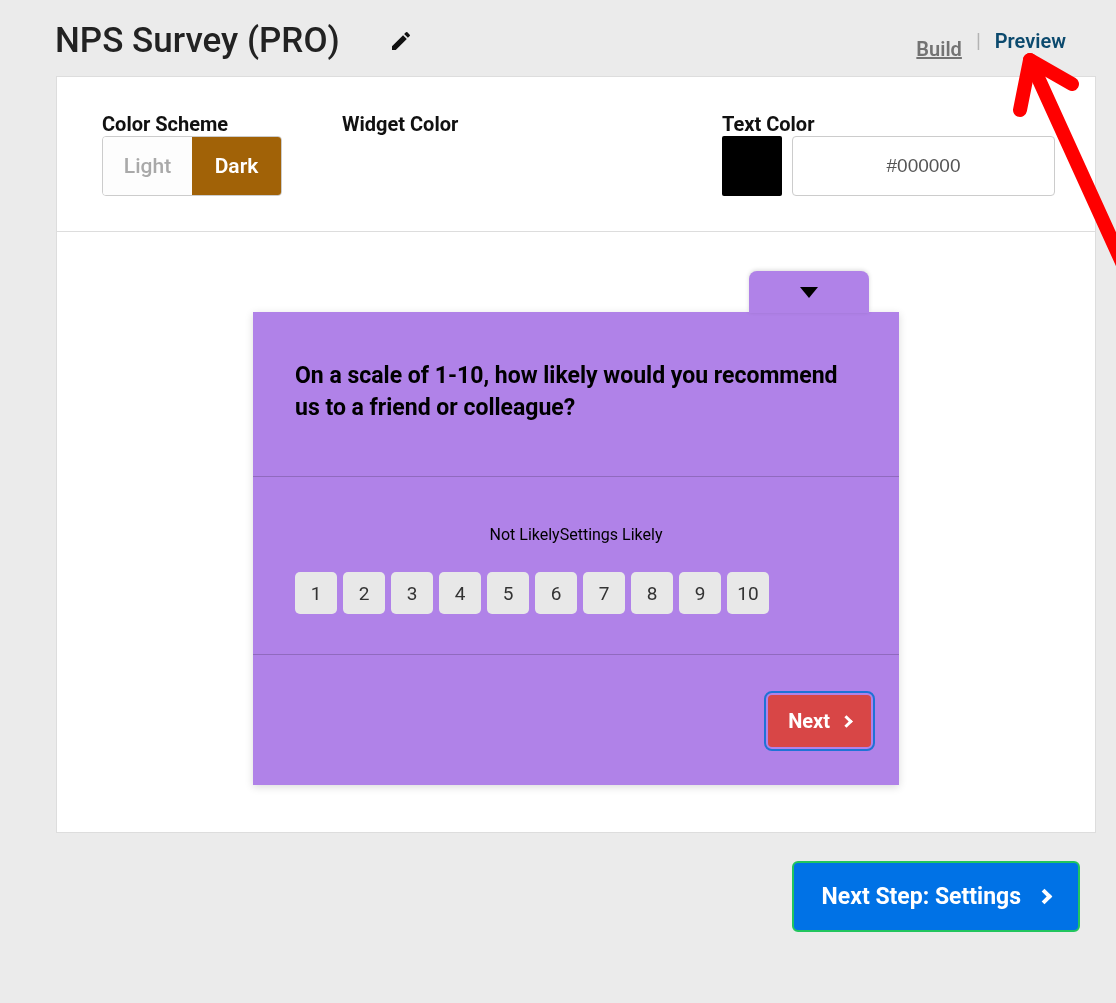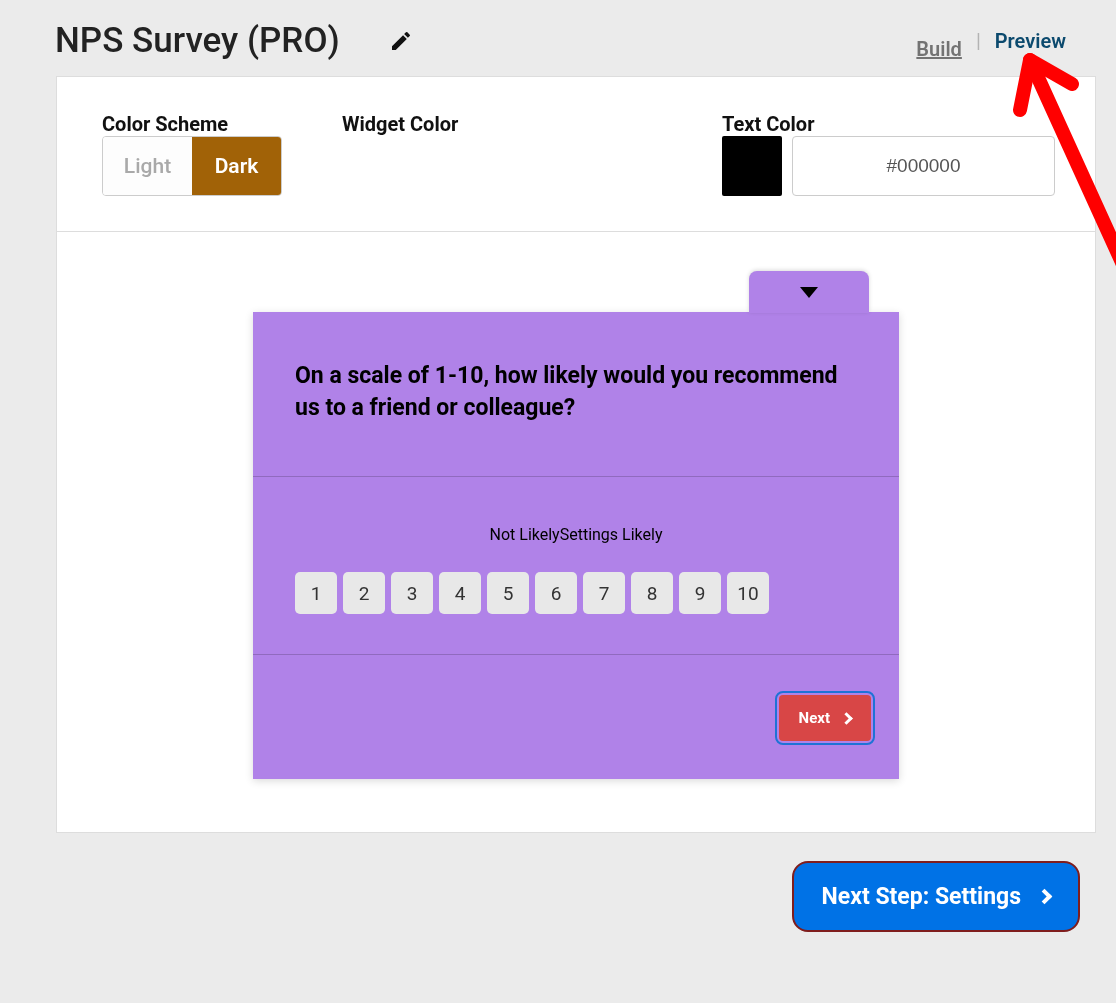--- a/index.html
+++ b/index.html
@@ -181,21 +181,21 @@
       cursor: pointer;
     }
     .widget-footer {
       padding: 40px 28px 38px;
       display: flex;
       justify-content: flex-end;
     }
     .next-btn {
       background: var(--button);
       color: #fff;
-      font-size: 15px;
+      font-size: 20px;
       font-weight: 700;
       padding: 14px 20px;
       border-radius: 4px;
       display: flex;
       align-items: center;
       gap: 12px;
       outline: 2px solid #1e73d6;
       outline-offset: 2px;
       cursor: pointer;
     }
@@ -211,22 +211,22 @@
       display: flex;
       justify-content: flex-end;
       padding: 28px 36px 0 0;
     }
     .next-step-btn {
       background: #0072e6;
       color: #fff;
       font-size: 23px;
       font-weight: 700;
       padding: 20px 28px;
-      border: 2px solid #7f1d1d;
-      border-radius: 16px;
+      border: 2px solid #22c55e;
+      border-radius: 6px;
       display: flex;
       align-items: center;
       gap: 18px;
       cursor: pointer;
     }
     .chevron-right-lg {
       width: 11px; height: 11px;
       border-top: 4px solid currentColor;
       border-right: 4px solid currentColor;
       transform: rotate(45deg);

